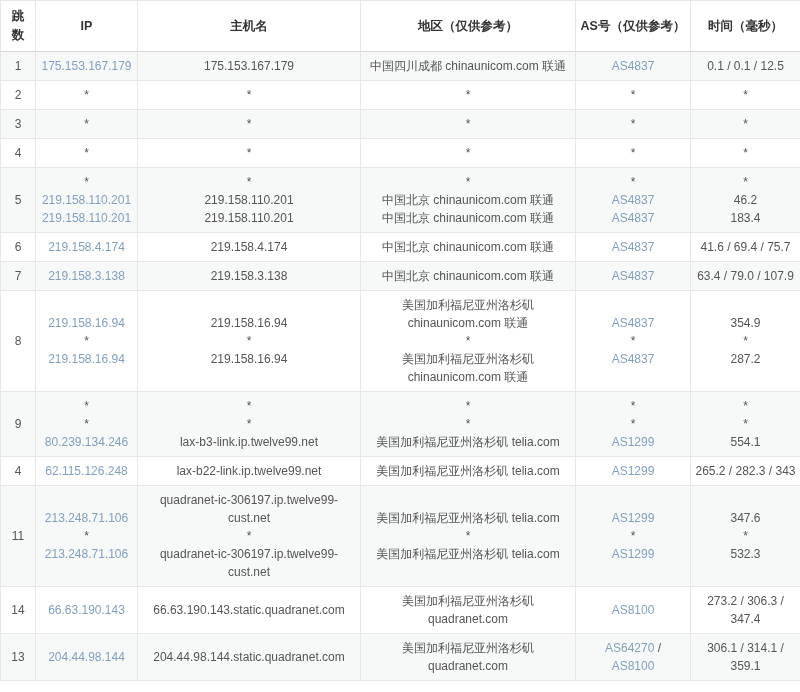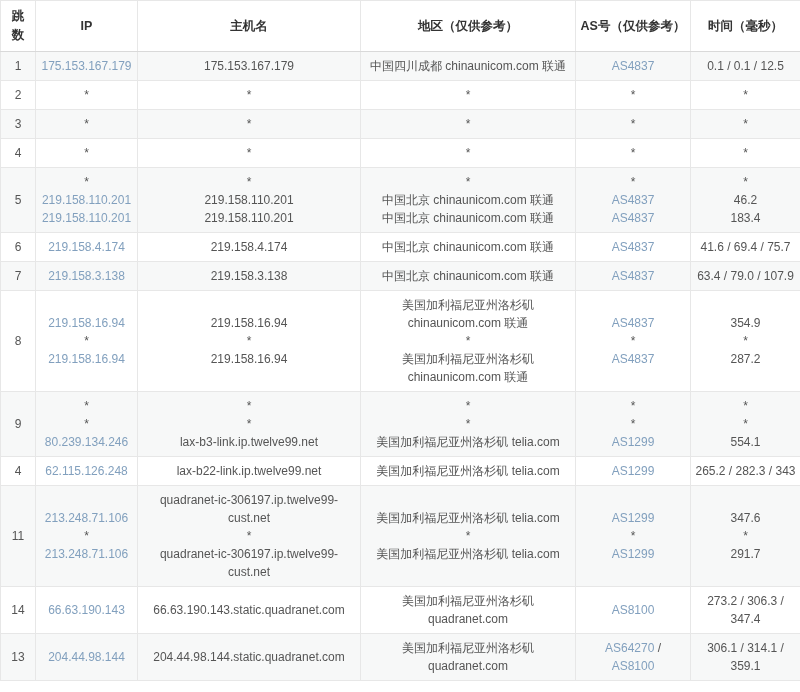--- a/index.html
+++ b/index.html
@@ -276,21 +276,21 @@
             <div class="ln" data-name="cell-line"><span class="plain" data-name="cell-text">美国加利福尼亚州洛杉矶 telia.com</span></div>
           </td>
           <td data-name="cell-asn">
             <div class="ln" data-name="cell-line"><a class="lnk" data-name="asn-link">AS1299</a></div>
             <div class="ln" data-name="cell-line"><span class="plain" data-name="timeout-asterisk">*</span></div>
             <div class="ln" data-name="cell-line"><a class="lnk" data-name="asn-link">AS1299</a></div>
           </td>
           <td data-name="cell-time">
             <div class="ln" data-name="cell-line"><span class="plain" data-name="cell-text">347.6</span></div>
             <div class="ln" data-name="cell-line"><span class="plain" data-name="timeout-asterisk">*</span></div>
-            <div class="ln" data-name="cell-line"><span class="plain" data-name="cell-text">291.7</span></div>
+            <div class="ln" data-name="cell-line"><span class="plain" data-name="cell-text">532.3</span></div>
           </td>
         </tr>
         <tr data-name="table-row">
           <td data-name="cell-hop">14</td>
           <td data-name="cell-ip">
             <div class="ln" data-name="cell-line"><a class="lnk" data-name="ip-link">66.63.190.143</a></div>
           </td>
           <td data-name="cell-host">
             <div class="ln" data-name="cell-line"><span class="plain" data-name="cell-text">66.63.190.143.static.quadranet.com</span></div>
           </td>

